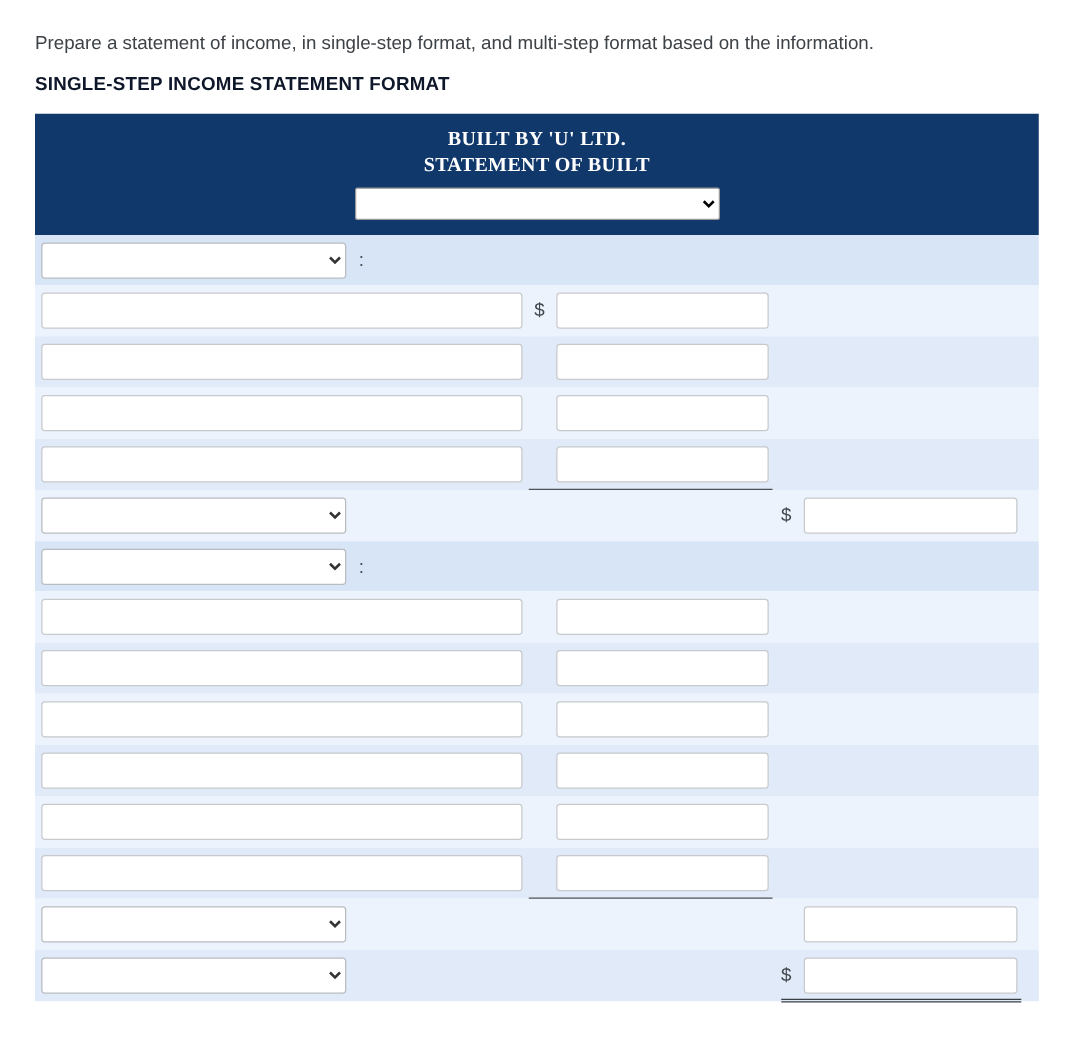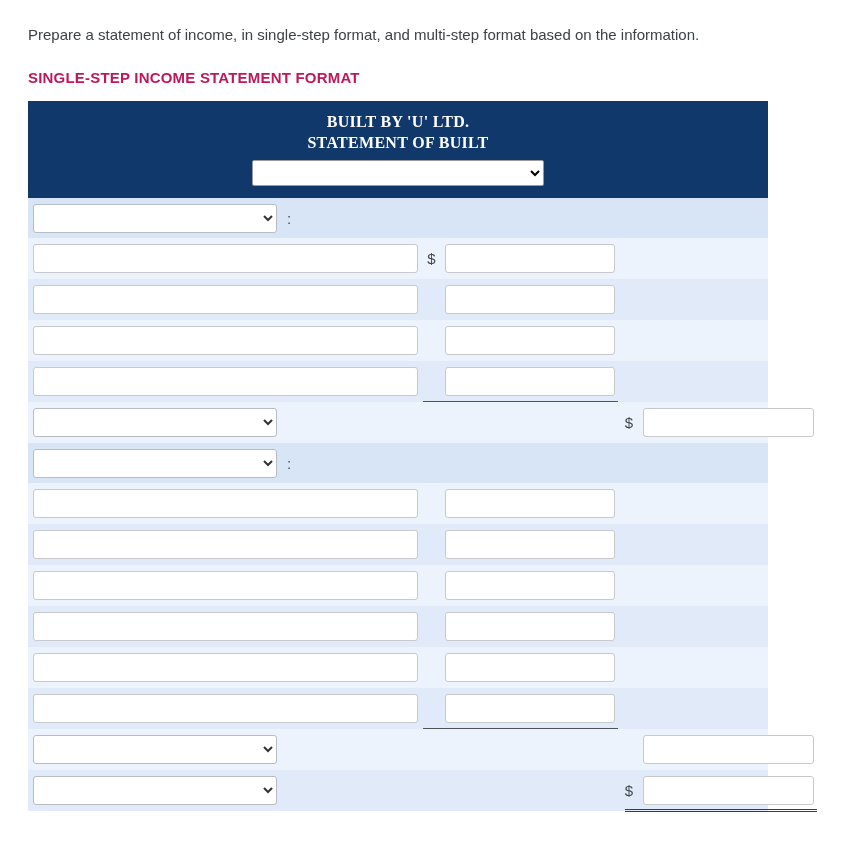--- a/index.html
+++ b/index.html
@@ -8,32 +8,32 @@
     width: 859px;
     min-height: 851px;
     font-family: "Liberation Sans", sans-serif;
     color: #3d3d3d;
   }
   .container { padding: 26px 28px 20px 28px; }
 
   .instruction {
     font-size: 15px;
     color: #3d4247;
-    margin: 0 0 26px 0;
+    margin: 0 0 16px 0;
   }
   .section-title {
     font-size: 15px;
     font-weight: bold;
-    color: #be185d;
+    color: #0f172a;
     margin: 0 0 15px 0;
     letter-spacing: 0.2px;
   }
 
   .table {
-    width: 740px;
+    width: 803px;
   }
 
   
   .thead {
     background: #11386b;
     text-align: center;
     padding: 10px 0 12px 0;
   }
   .company, .stmt-title {
     color: #ffffff;

